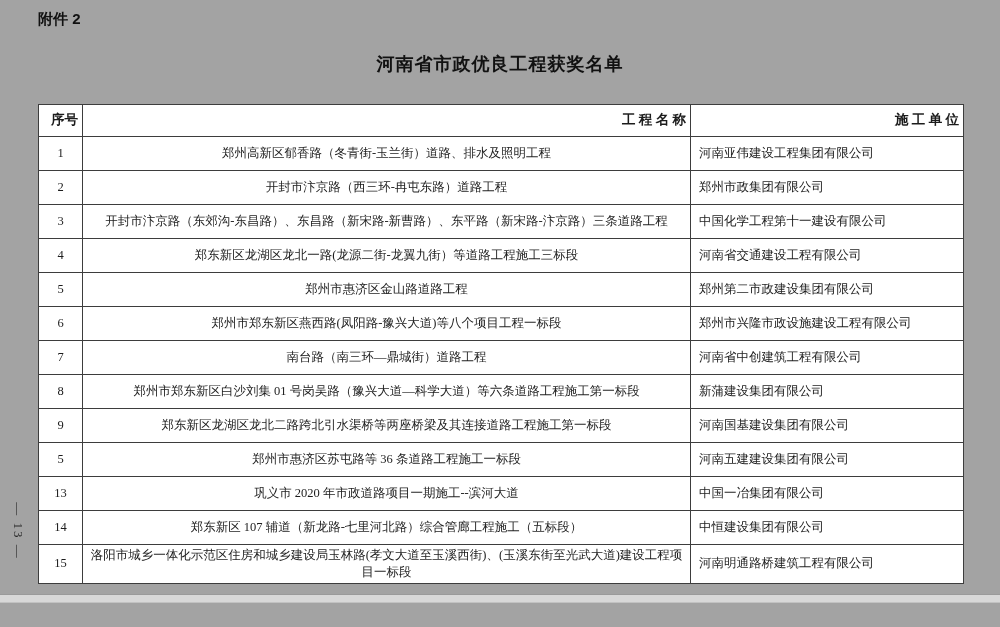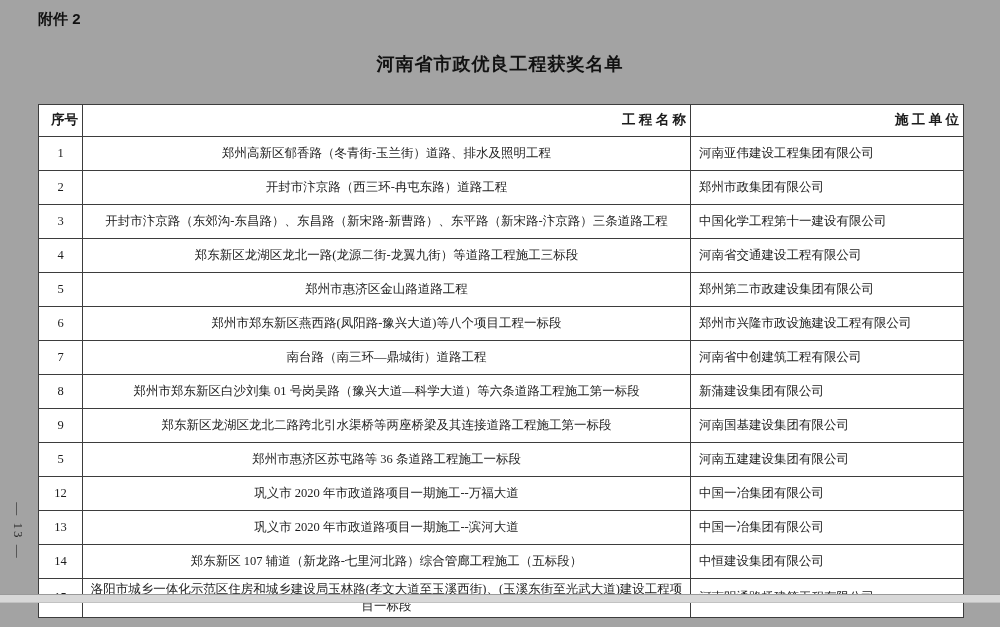--- a/index.html
+++ b/index.html
@@ -125,25 +125,20 @@
     <td class="unit">河南国基建设集团有限公司</td>
   </tr>
 
 
   <tr>
     <td class="no">5</td>
     <td class="project">郑州市惠济区苏屯路等 36 条道路工程施工一标段</td>
     <td class="unit">河南五建建设集团有限公司</td>
   </tr>
 
-  <tr>
-    <td class="no">12</td>
-    <td class="project">巩义市 2020 年市政道路项目一期施工--万福大道</td>
-    <td class="unit">中国一冶集团有限公司</td>
-  </tr>
 
   <tr>
     <td class="no">13</td>
     <td class="project">巩义市 2020 年市政道路项目一期施工--滨河大道</td>
     <td class="unit">中国一冶集团有限公司</td>
   </tr>
 
   <tr>
     <td class="no">14</td>
     <td class="project">郑东新区 107 辅道（新龙路-七里河北路）综合管廊工程施工（五标段）</td>

